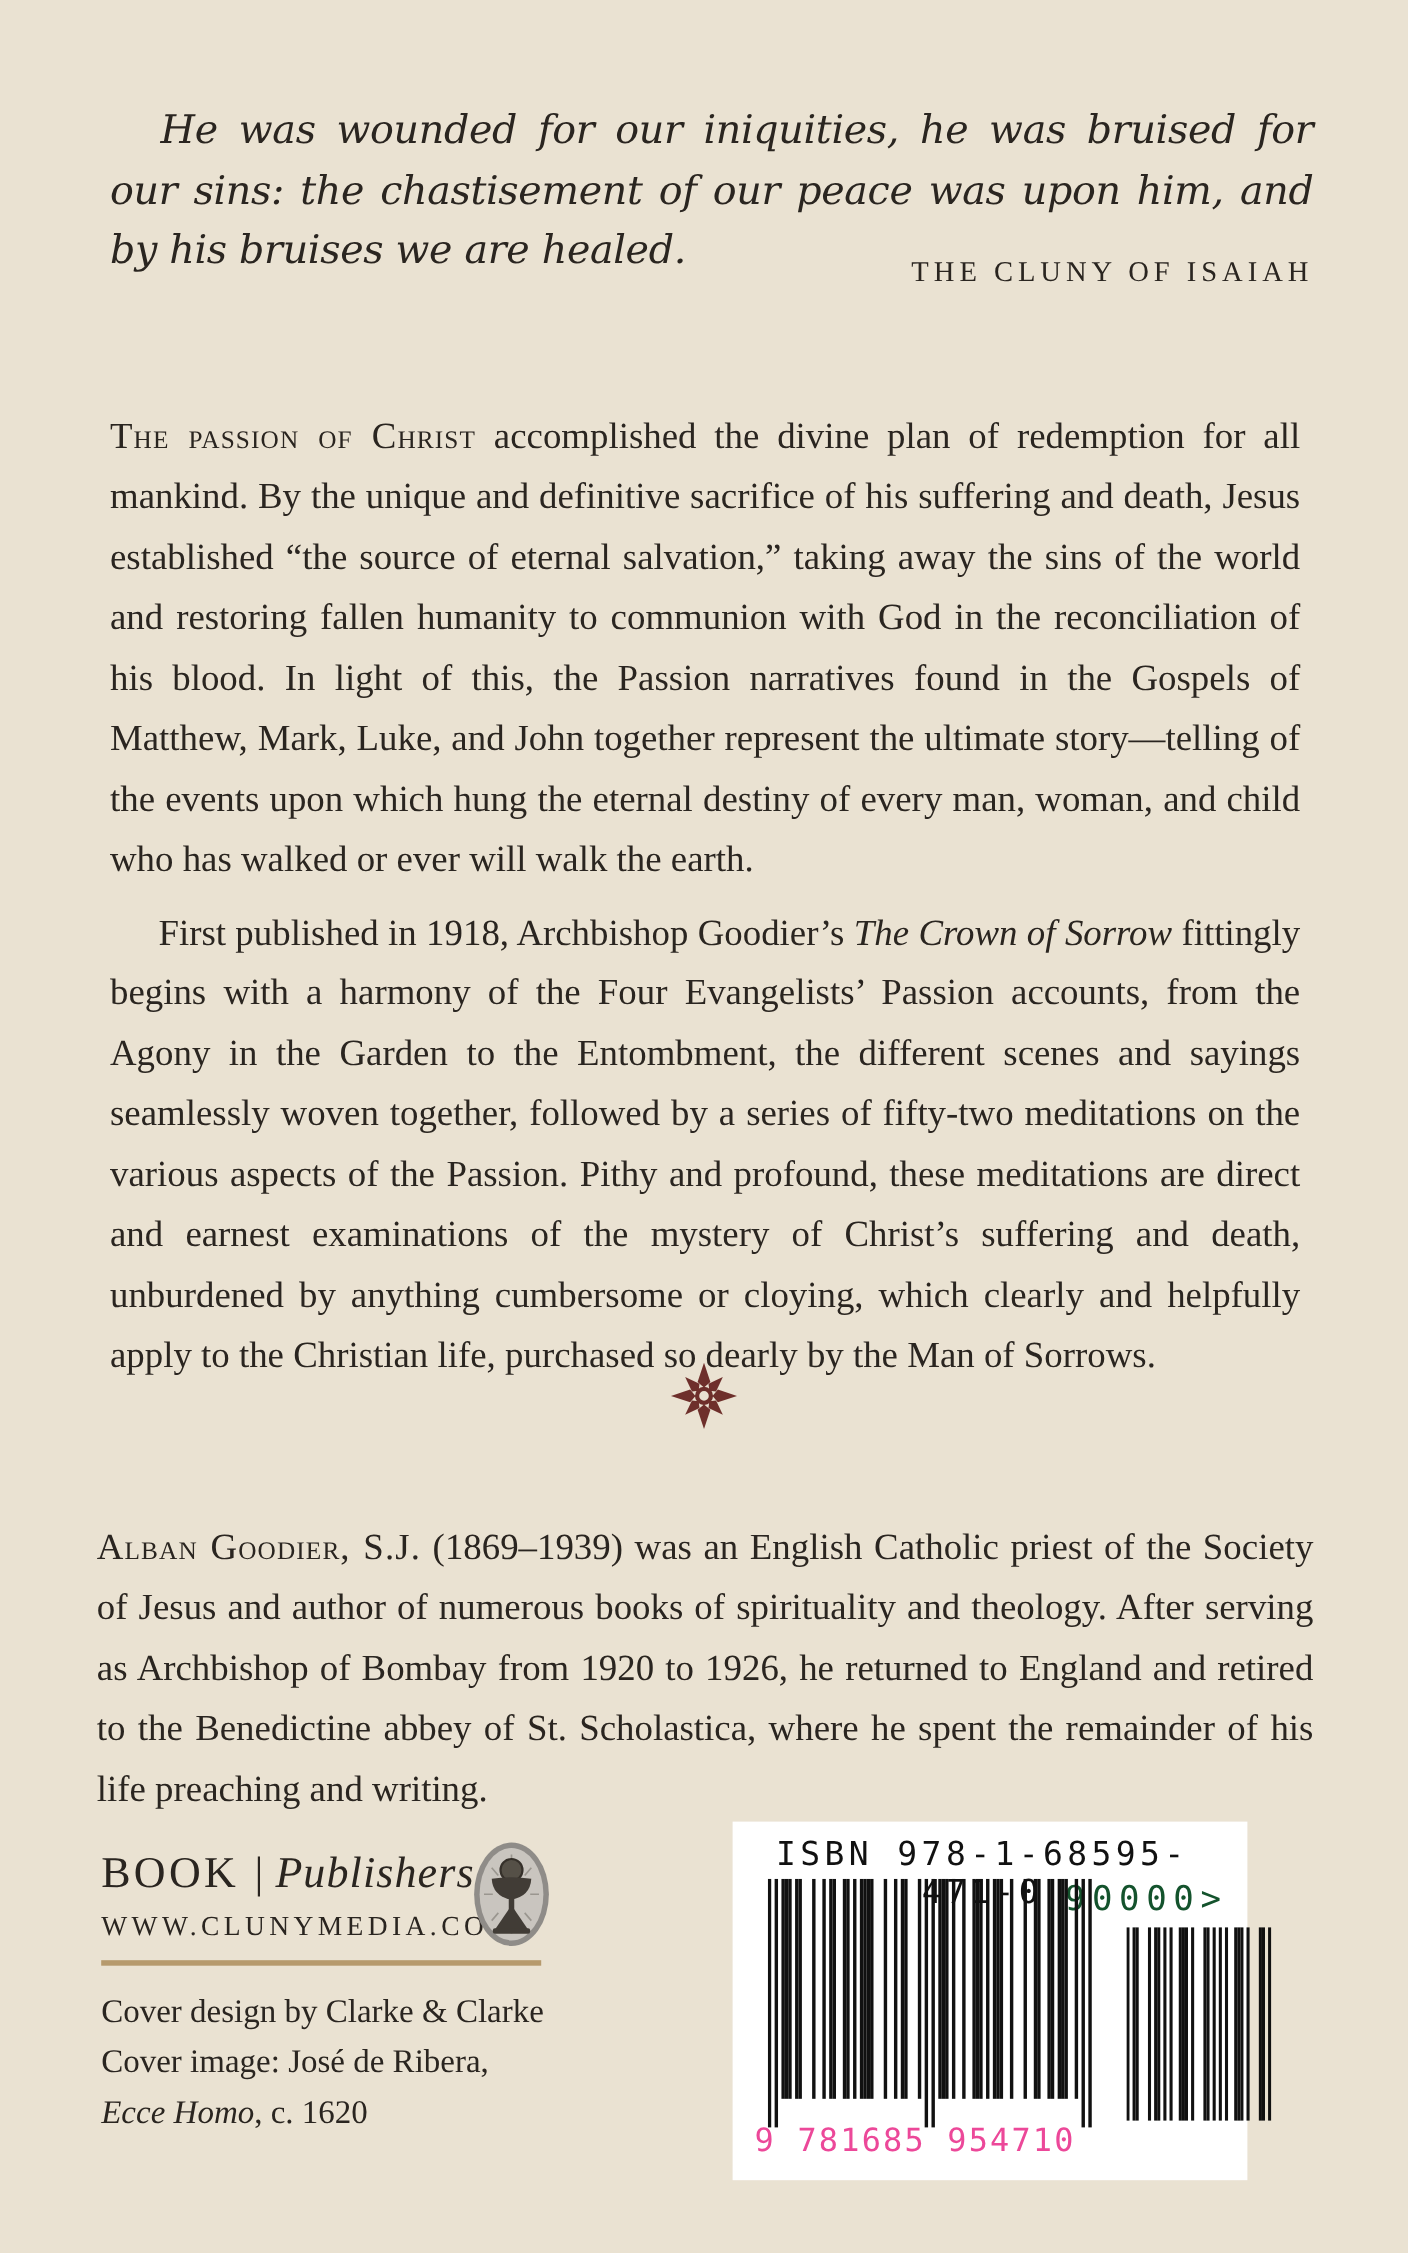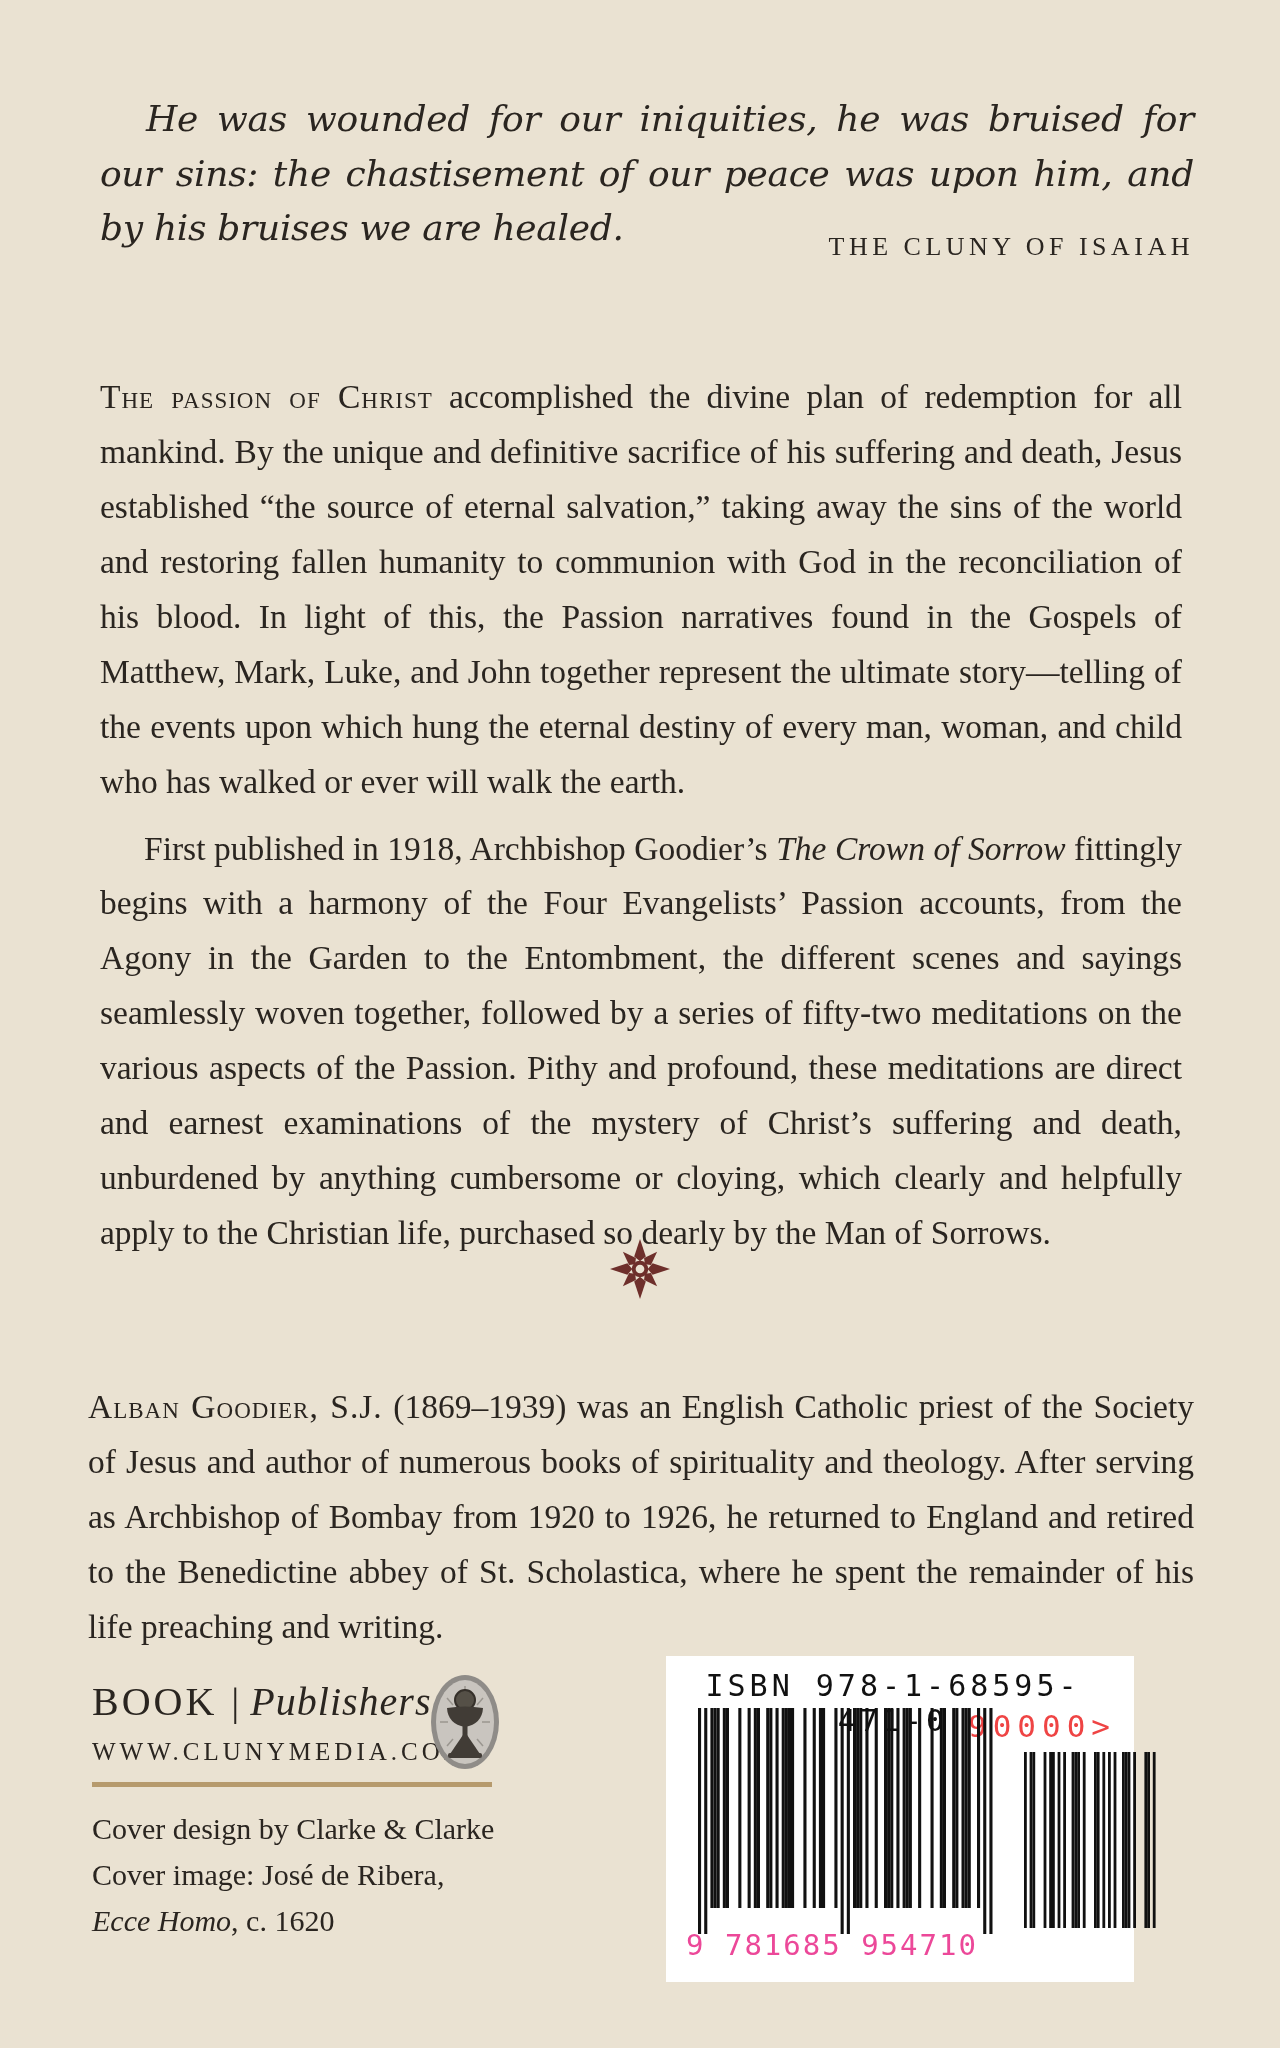--- a/index.html
+++ b/index.html
@@ -92,21 +92,21 @@
     position:absolute; left:0; right:14px; top:12px;
     text-align:center;
     font-family:"DejaVu Sans Mono", monospace;
     font-size:30px; letter-spacing:4px;
     color:#111;
   }
   .barcode-price {
     position:absolute; right:18px; top:52px;
     font-family:"DejaVu Sans Mono", monospace;
     font-size:31px; letter-spacing:6px;
-    color:#ef4444;
+    color:#14532d;
   }
   .barcode-main { position:absolute; left:32px; top:52px; }
   .barcode-supp { position:absolute; left:358px; top:96px; }
   .barcode-digits {
     position:absolute; left:20px; top:272px; width:320px;
     font-family:"DejaVu Sans Mono", monospace;
     font-size:29px; letter-spacing:2px;
     color:#ec4899;
     background:transparent;
   }

